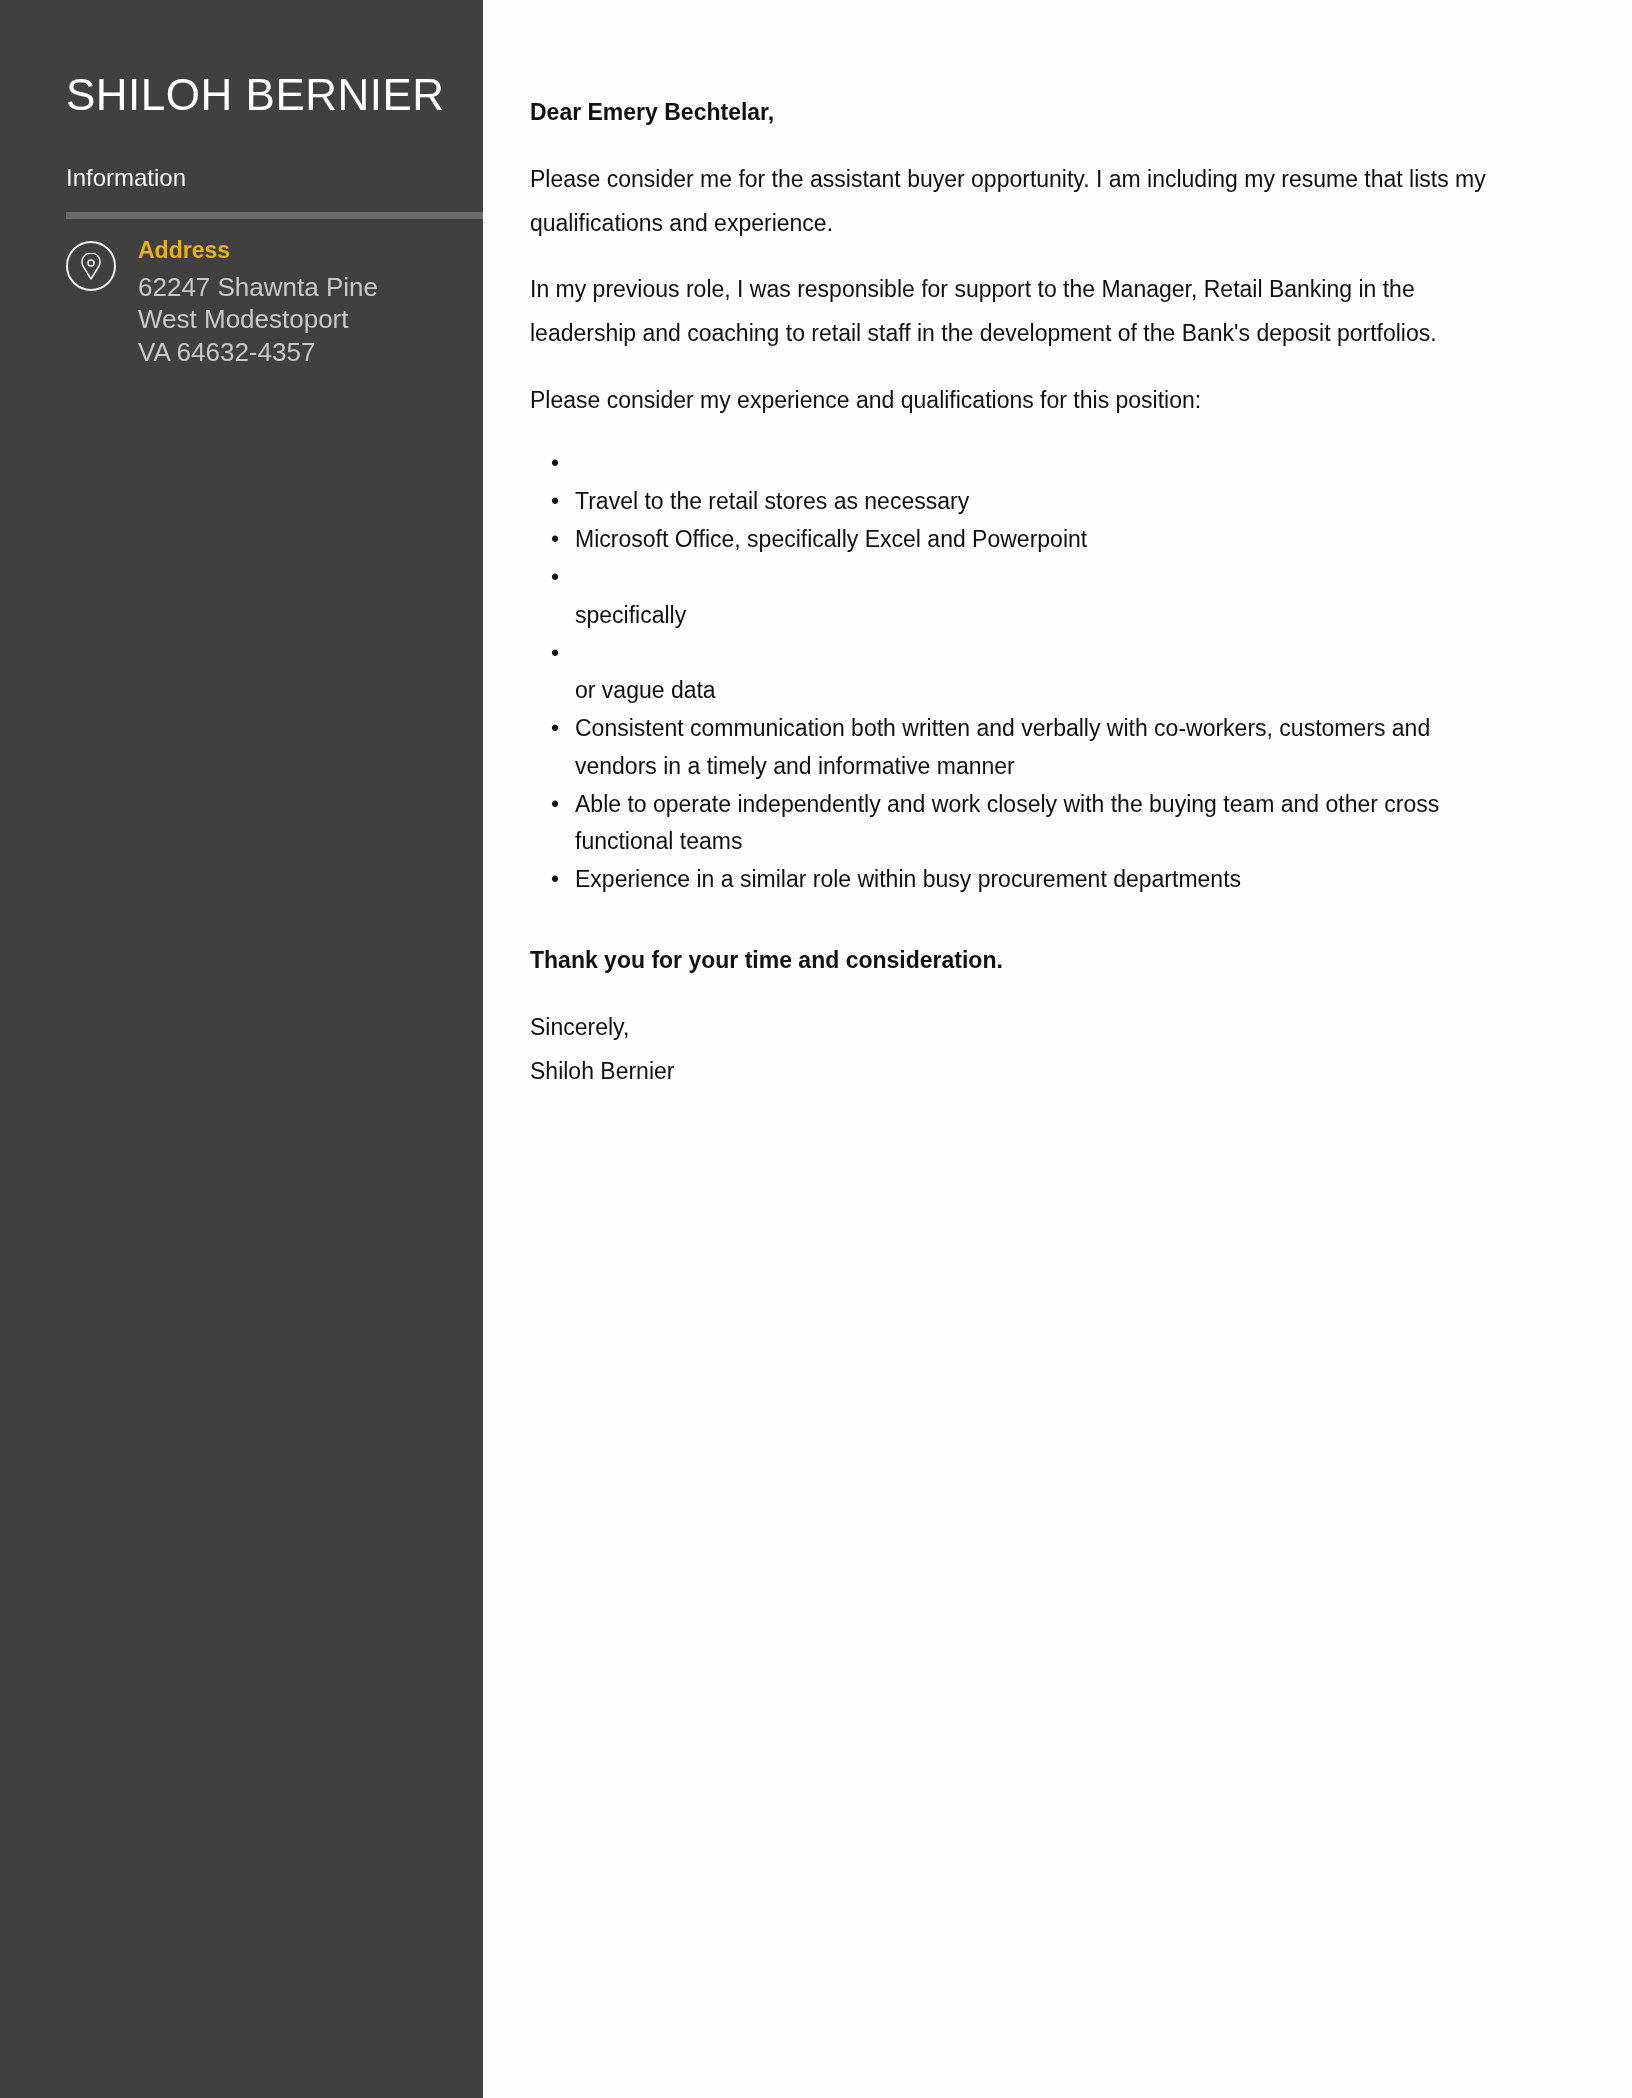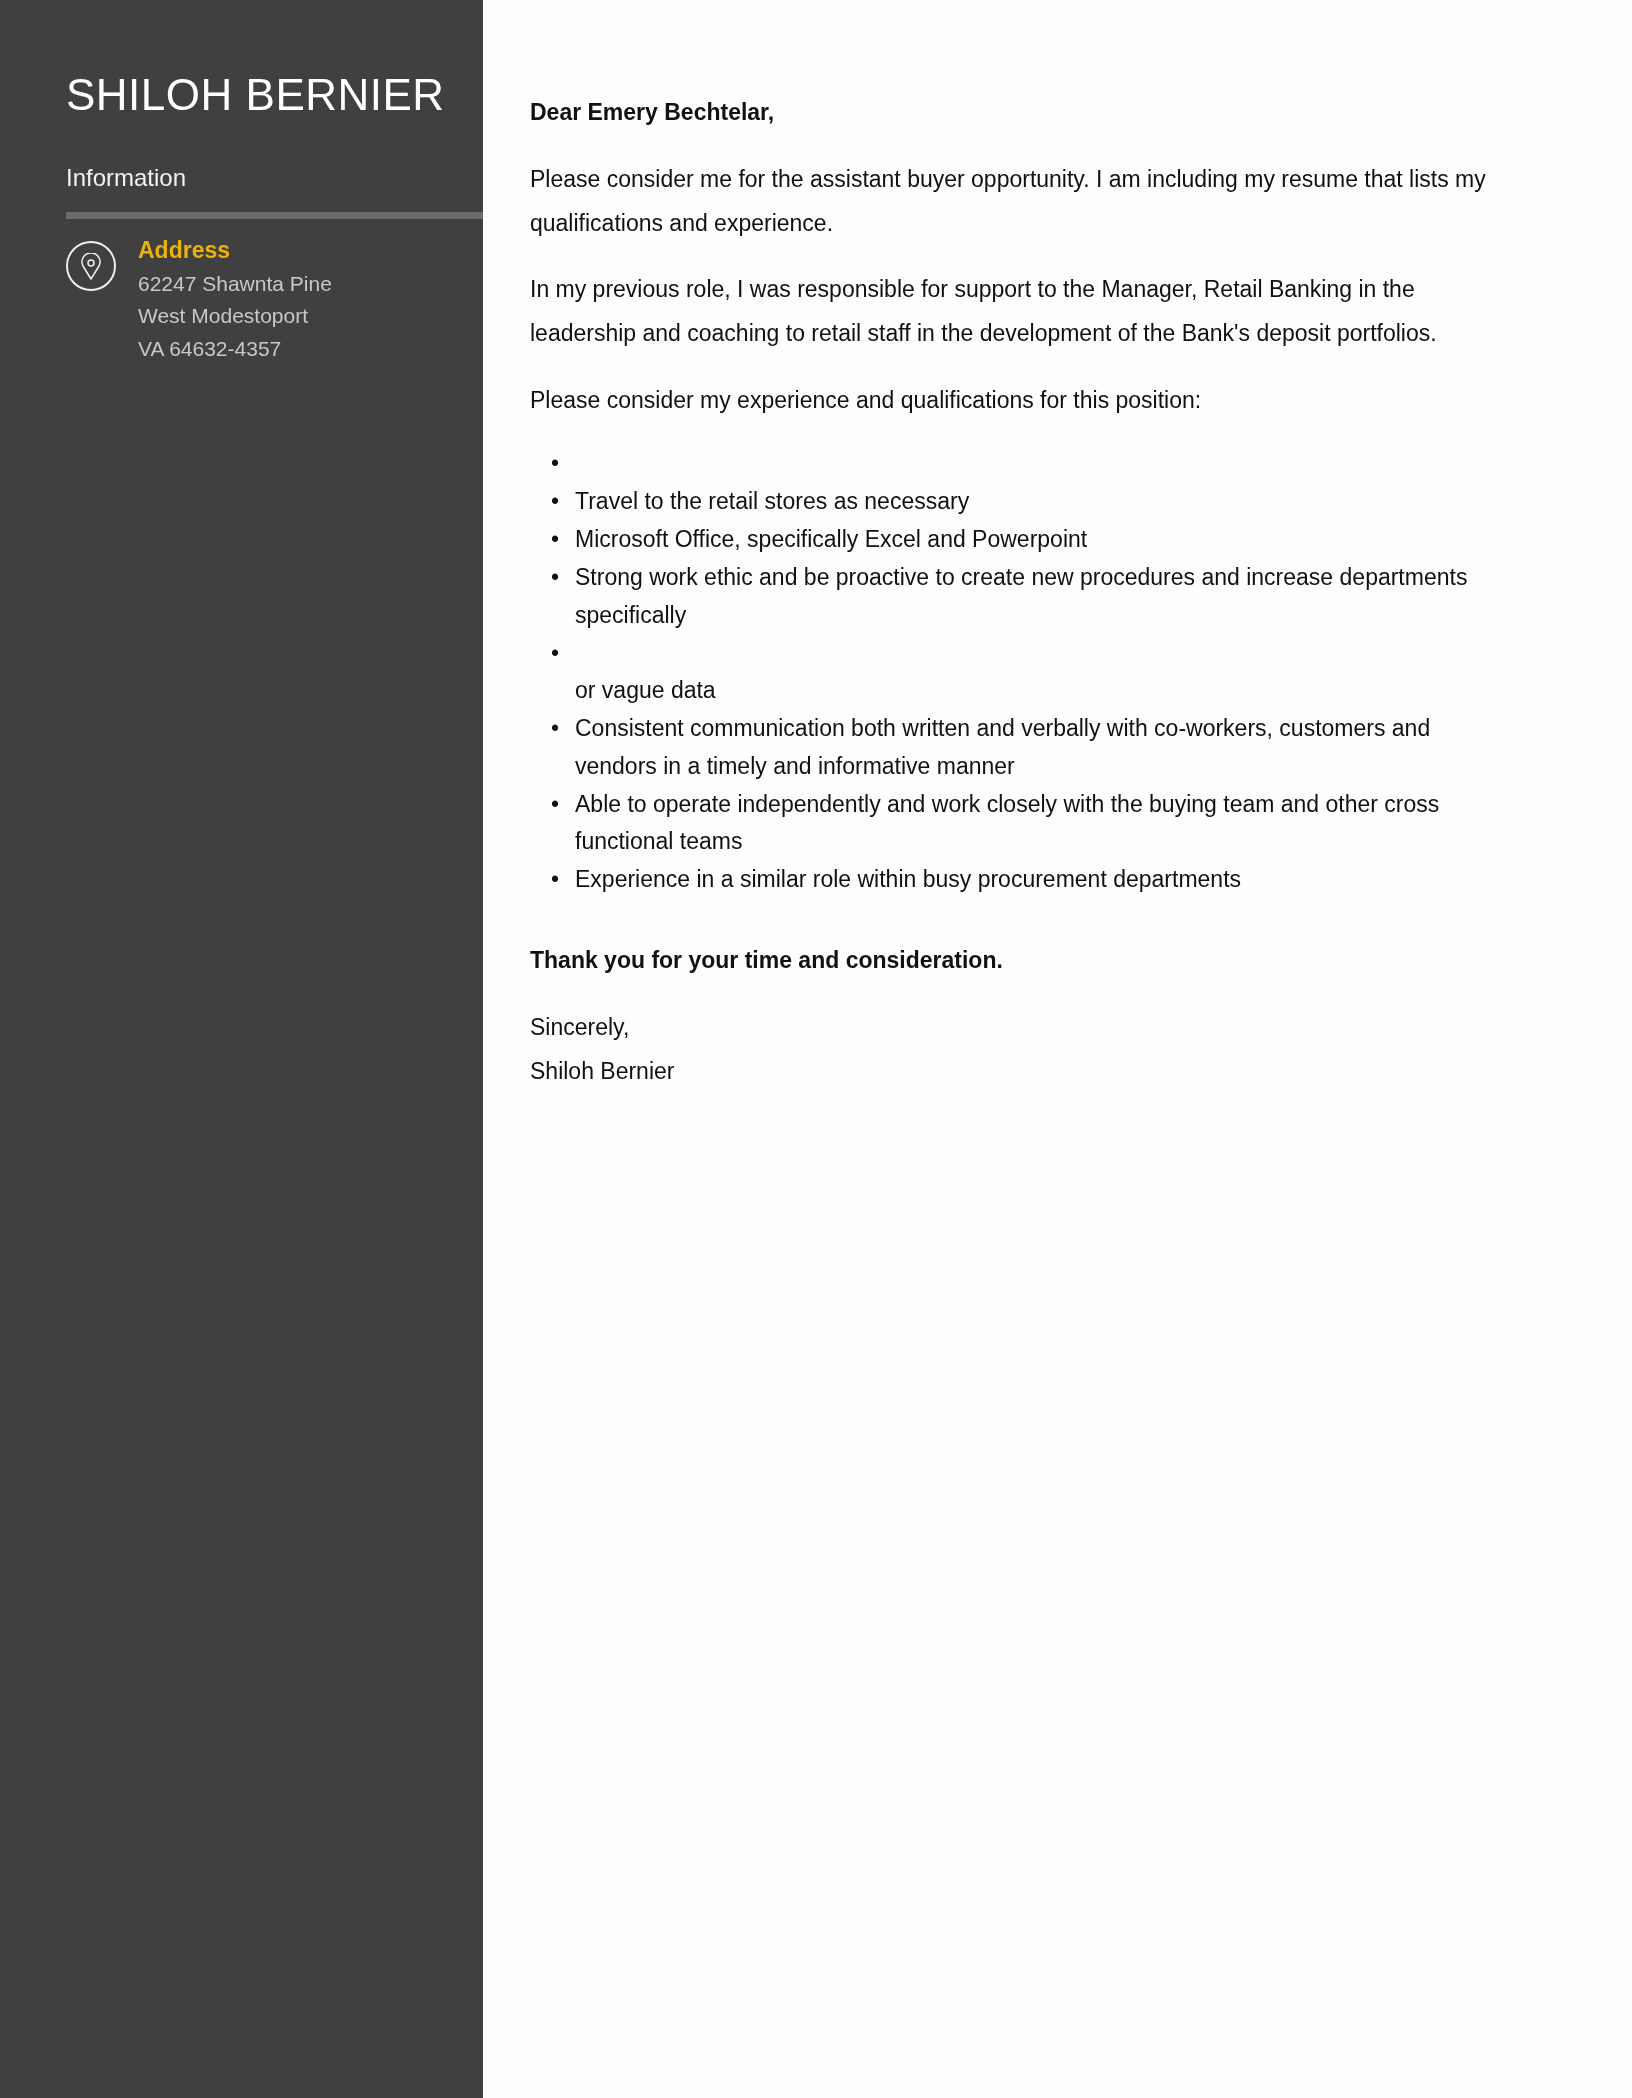--- a/index.html
+++ b/index.html
@@ -4,21 +4,21 @@
 <style>
   html, body { margin:0; padding:0; }
   body { width:1632px; height:2098px; background:#fdfdfd; font-family:"Liberation Sans", sans-serif; position:relative; overflow:hidden; }
   .sidebar { position:absolute; left:0; top:0; width:483px; height:2098px; background:#404040; color:#fff; }
   .name { position:absolute; left:66px; top:70px; font-size:44px; font-weight:400; letter-spacing:0.5px; white-space:nowrap; }
   .section-title { position:absolute; left:66px; top:164px; font-size:24px; color:#f2f2f2; }
   .section-bar { position:absolute; left:66px; top:212px; width:417px; height:7px; background:#6b6b6b; }
   .addr-icon { position:absolute; left:66px; top:241px; width:50px; height:50px; border:2px solid #f0f0f0; border-radius:50%; box-sizing:border-box; }
   .addr-icon svg { position:absolute; left:12px; top:10px; }
   .addr-label { position:absolute; left:138px; top:237px; font-size:23px; font-weight:bold; color:#eab308; }
-  .addr-line { position:absolute; left:138px; font-size:21px; color:#c8c8c8; white-space:nowrap; }
+  .addr-line { position:absolute; left:138px; font-size:26px; color:#c8c8c8; white-space:nowrap; }
   .main { position:absolute; left:530px; top:0; width:1020px; color:#111; }
   .p { position:absolute; left:0; font-size:23px; line-height:44px; white-space:nowrap; }
   .bold { font-weight:bold;text-align:center; }
   .li { position:absolute; left:45px; font-size:23px; line-height:38px; white-space:nowrap; }
   .bullet { position:absolute; left:-24px; top:0; font-size:23px; }
 </style>
 </head>
 <body>
 
 <div class="sidebar">
@@ -41,21 +41,21 @@
   <div class="p bold" style="top:90px">Dear Emery Bechtelar,</div>
   <div class="p" style="top:157px">Please consider me for the assistant buyer opportunity. I am including my resume that lists my</div>
   <div class="p" style="top:201px">qualifications and experience.</div>
   <div class="p" style="top:267px">In my previous role, I was responsible for support to the Manager, Retail Banking in the</div>
   <div class="p" style="top:311px">leadership and coaching to retail staff in the development of the Bank's deposit portfolios.</div>
   <div class="p" style="top:378px">Please consider my experience and qualifications for this position:</div>
 
   <div class="li" style="top:444px"><span class="bullet">•</span></div>
   <div class="li" style="top:482px"><span class="bullet">•</span><span>Travel to the retail stores as necessary</span></div>
   <div class="li" style="top:520px"><span class="bullet">•</span><span>Microsoft Office, specifically Excel and Powerpoint</span></div>
-  <div class="li" style="top:558px"><span class="bullet">•</span><span>Strong work ethic and be proactive to create new procedures and increase departments</span></div>
+  <div class="li" style="top:558px"><span class="bullet">•</span></div>
   <div class="li" style="top:596px">specifically</div>
   <div class="li" style="top:634px"><span class="bullet">•</span></div>
   <div class="li" style="top:671px">or vague data</div>
   <div class="li" style="top:709px"><span class="bullet">•</span><span>Consistent communication both written and verbally with co-workers, customers and</span></div>
   <div class="li" style="top:747px">vendors in a timely and informative manner</div>
   <div class="li" style="top:785px"><span class="bullet">•</span><span>Able to operate independently and work closely with the buying team and other cross</span></div>
   <div class="li" style="top:822px">functional teams</div>
   <div class="li" style="top:860px"><span class="bullet">•</span><span>Experience in a similar role within busy procurement departments</span></div>
 
   <div class="p bold" style="top:938px">Thank you for your time and consideration.</div>

